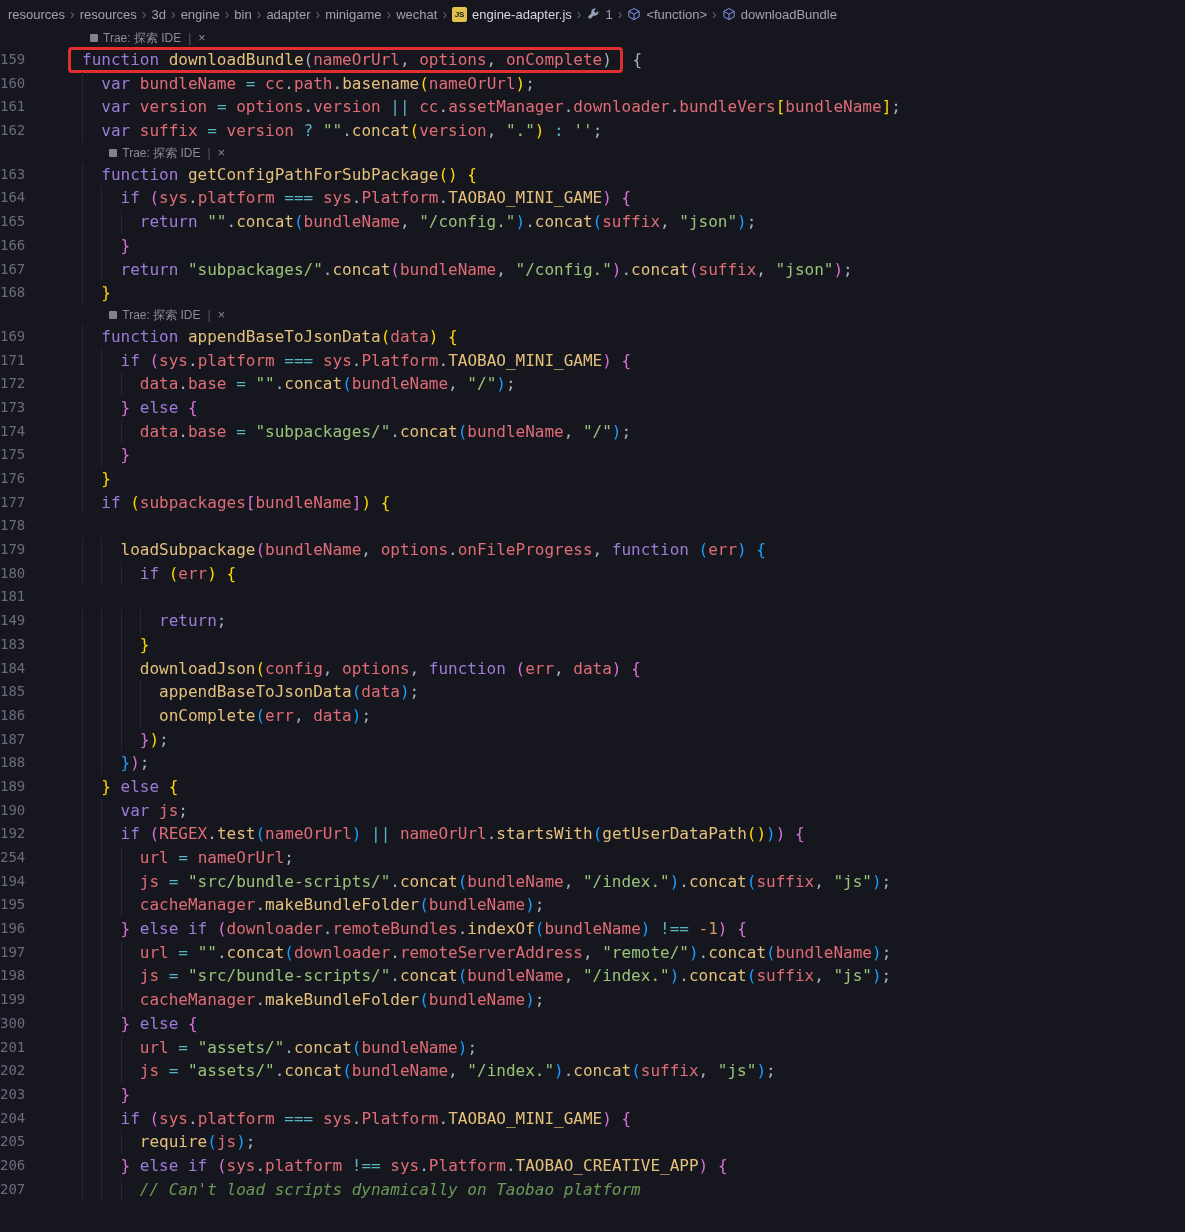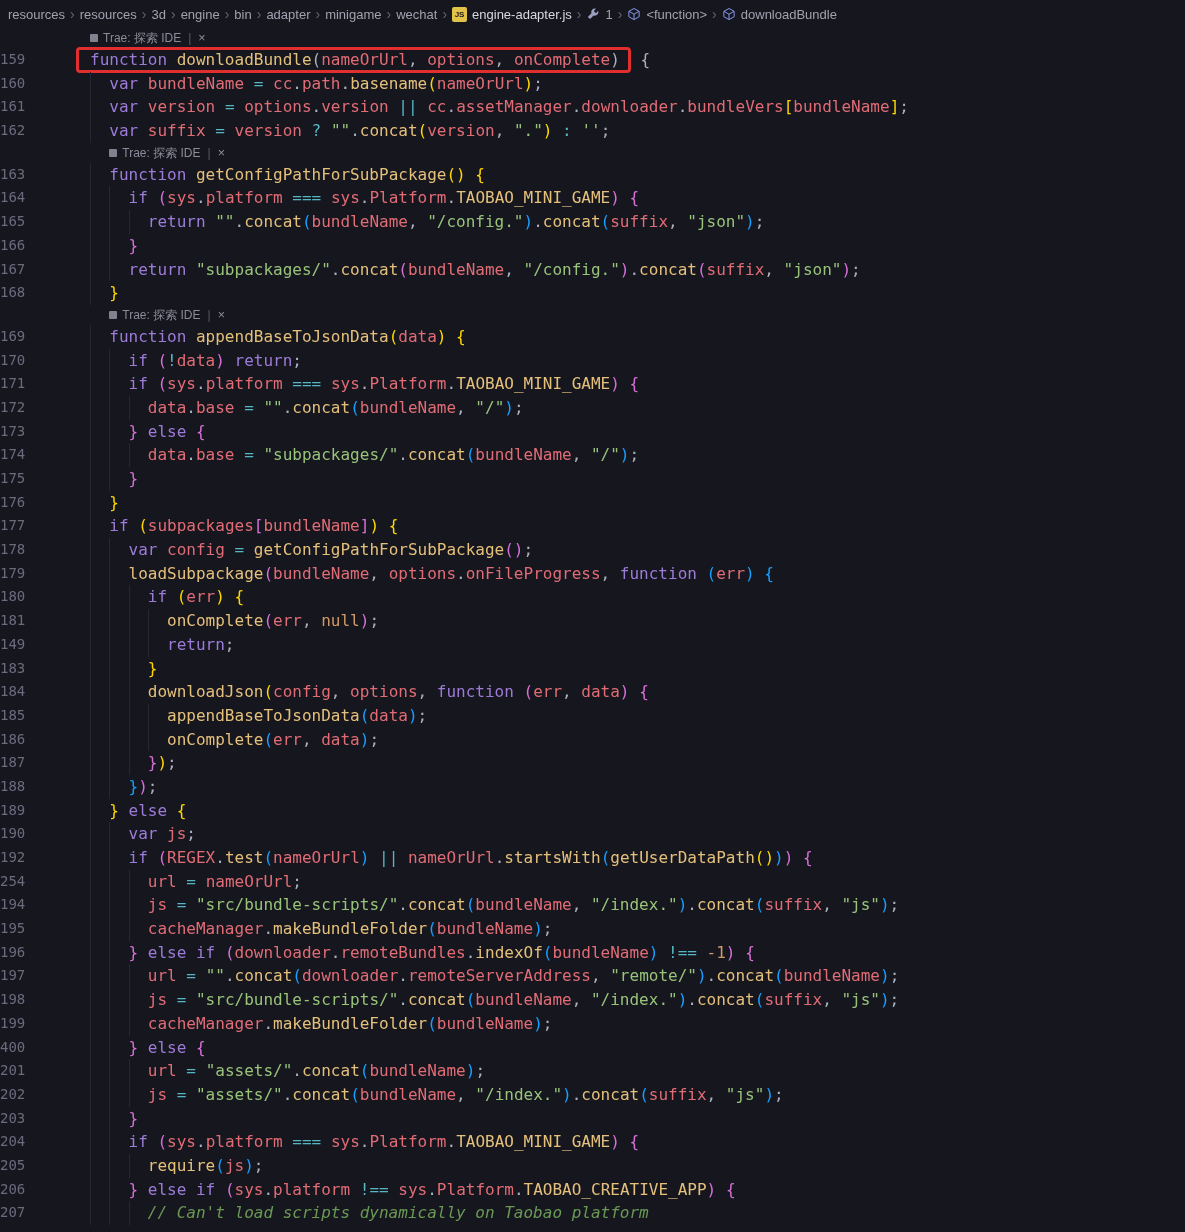--- a/index.html
+++ b/index.html
@@ -16,21 +16,21 @@
   .crumb{display:inline-flex;align-items:center;gap:5px;cursor:pointer}
   .crumb.file{color:#d8d8e0}
   .sep{color:#666672;margin:0 5px;font-size:14px;line-height:1}
   .jsbadge{display:inline-flex;align-items:center;justify-content:center;width:15px;height:15px;
     background:#e3c24a;color:#1b1b24;font-size:8px;font-weight:bold;border-radius:2px;
     font-family:"Liberation Sans",sans-serif}
   .bic{display:inline-flex;align-items:center}
   .editor{position:relative}
   .row{display:flex;height:23.7px;line-height:23.7px;font-size:16px;white-space:pre}
   .num{flex:none;width:52px;color:var(--c-linenum);font-size:14px;cursor:pointer;user-select:none}
-  .code{margin-left:38px;display:block}
+  .code{margin-left:30px;display:block}
   .ind{display:inline-block;height:23.7px;vertical-align:top;
     background:repeating-linear-gradient(to right,#262637 0 1px,transparent 1px 19.266px)}
   .row.lens{height:20px;line-height:20px}
   .lensbody{margin-left:38px;display:inline-flex;align-items:center;gap:5px;
     font-family:"Liberation Sans",sans-serif;font-size:12px;color:var(--c-lens)}
   .lenssq{flex:none;width:8px;height:8px;background:#81818f;border-radius:1px}
   .lenslink{cursor:pointer}
   .lenssep{color:#5a5a66;margin:0 2px}
   .lensx{cursor:pointer;font-size:12.5px}
   .rbox{display:inline-block;vertical-align:top;height:26px;line-height:20px;margin-top:-1px;
@@ -126,50 +126,49 @@
     <div class="row"><span class="num">162</span><span class="code"><span class="ind" style="width: 19.266px;"></span><span class="tk-k">var </span><span class="tk-v">suffix</span><span class="tk-d"> </span><span class="tk-o">=</span><span class="tk-d"> </span><span class="tk-v">version</span><span class="tk-d"> </span><span class="tk-o">?</span><span class="tk-d"> </span><span class="tk-s">""</span><span class="tk-d">.</span><span class="tk-f">concat</span><span class="tk-g">(</span><span class="tk-v">version</span><span class="tk-d">, </span><span class="tk-s">"."</span><span class="tk-g">)</span><span class="tk-d"> </span><span class="tk-o">:</span><span class="tk-d"> </span><span class="tk-s">''</span><span class="tk-d">;</span></span></div>
     <div class="row lens"><span class="num"></span><span class="lensbody" style="padding-left: 19.266px;"><span class="lenssq"></span><span class="lenslink">Trae: 探索 IDE</span><span class="lenssep">|</span><span class="lensx">×</span></span></div>
     <div class="row"><span class="num">163</span><span class="code"><span class="ind" style="width: 19.266px;"></span><span class="tk-k">function </span><span class="tk-f">getConfigPathForSubPackage</span><span class="tk-g">()</span><span class="tk-d"> </span><span class="tk-g">{</span></span></div>
     <div class="row"><span class="num">164</span><span class="code"><span class="ind" style="width: 38.532px;"></span><span class="tk-k">if </span><span class="tk-m">(</span><span class="tk-v">sys</span><span class="tk-d">.</span><span class="tk-v">platform</span><span class="tk-d"> </span><span class="tk-o">===</span><span class="tk-d"> </span><span class="tk-v">sys</span><span class="tk-d">.</span><span class="tk-v">Platform</span><span class="tk-d">.</span><span class="tk-f">TAOBAO_MINI_GAME</span><span class="tk-m">)</span><span class="tk-d"> </span><span class="tk-m">{</span></span></div>
     <div class="row"><span class="num">165</span><span class="code"><span class="ind" style="width: 57.798px;"></span><span class="tk-k">return </span><span class="tk-s">""</span><span class="tk-d">.</span><span class="tk-f">concat</span><span class="tk-u">(</span><span class="tk-v">bundleName</span><span class="tk-d">, </span><span class="tk-s">"/config."</span><span class="tk-u">)</span><span class="tk-d">.</span><span class="tk-f">concat</span><span class="tk-u">(</span><span class="tk-v">suffix</span><span class="tk-d">, </span><span class="tk-s">"json"</span><span class="tk-u">)</span><span class="tk-d">;</span></span></div>
     <div class="row"><span class="num">166</span><span class="code"><span class="ind" style="width: 38.532px;"></span><span class="tk-m">}</span></span></div>
     <div class="row"><span class="num">167</span><span class="code"><span class="ind" style="width: 38.532px;"></span><span class="tk-k">return </span><span class="tk-s">"subpackages/"</span><span class="tk-d">.</span><span class="tk-f">concat</span><span class="tk-m">(</span><span class="tk-v">bundleName</span><span class="tk-d">, </span><span class="tk-s">"/config."</span><span class="tk-m">)</span><span class="tk-d">.</span><span class="tk-f">concat</span><span class="tk-m">(</span><span class="tk-v">suffix</span><span class="tk-d">, </span><span class="tk-s">"json"</span><span class="tk-m">)</span><span class="tk-d">;</span></span></div>
     <div class="row"><span class="num">168</span><span class="code"><span class="ind" style="width: 19.266px;"></span><span class="tk-g">}</span></span></div>
     <div class="row lens"><span class="num"></span><span class="lensbody" style="padding-left: 19.266px;"><span class="lenssq"></span><span class="lenslink">Trae: 探索 IDE</span><span class="lenssep">|</span><span class="lensx">×</span></span></div>
     <div class="row"><span class="num">169</span><span class="code"><span class="ind" style="width: 19.266px;"></span><span class="tk-k">function </span><span class="tk-f">appendBaseToJsonData</span><span class="tk-g">(</span><span class="tk-v">data</span><span class="tk-g">)</span><span class="tk-d"> </span><span class="tk-g">{</span></span></div>
-    <div class="row"><span class="num">170</span><span class="code"><span class="ind" style="width: 38.532px;"></span><span class="tk-k">if </span><span class="tk-m">(</span><span class="tk-o">!</span><span class="tk-v">data</span><span class="tk-m">)</span><span class="tk-k"> return</span><span class="tk-d">;</span></span></div>
     <div class="row"><span class="num">171</span><span class="code"><span class="ind" style="width: 38.532px;"></span><span class="tk-k">if </span><span class="tk-m">(</span><span class="tk-v">sys</span><span class="tk-d">.</span><span class="tk-v">platform</span><span class="tk-d"> </span><span class="tk-o">===</span><span class="tk-d"> </span><span class="tk-v">sys</span><span class="tk-d">.</span><span class="tk-v">Platform</span><span class="tk-d">.</span><span class="tk-f">TAOBAO_MINI_GAME</span><span class="tk-m">)</span><span class="tk-d"> </span><span class="tk-m">{</span></span></div>
     <div class="row"><span class="num">172</span><span class="code"><span class="ind" style="width: 57.798px;"></span><span class="tk-v">data</span><span class="tk-d">.</span><span class="tk-v">base</span><span class="tk-d"> </span><span class="tk-o">=</span><span class="tk-d"> </span><span class="tk-s">""</span><span class="tk-d">.</span><span class="tk-f">concat</span><span class="tk-u">(</span><span class="tk-v">bundleName</span><span class="tk-d">, </span><span class="tk-s">"/"</span><span class="tk-u">)</span><span class="tk-d">;</span></span></div>
     <div class="row"><span class="num">173</span><span class="code"><span class="ind" style="width: 38.532px;"></span><span class="tk-m">}</span><span class="tk-k"> else </span><span class="tk-m">{</span></span></div>
     <div class="row"><span class="num">174</span><span class="code"><span class="ind" style="width: 57.798px;"></span><span class="tk-v">data</span><span class="tk-d">.</span><span class="tk-v">base</span><span class="tk-d"> </span><span class="tk-o">=</span><span class="tk-d"> </span><span class="tk-s">"subpackages/"</span><span class="tk-d">.</span><span class="tk-f">concat</span><span class="tk-u">(</span><span class="tk-v">bundleName</span><span class="tk-d">, </span><span class="tk-s">"/"</span><span class="tk-u">)</span><span class="tk-d">;</span></span></div>
     <div class="row"><span class="num">175</span><span class="code"><span class="ind" style="width: 38.532px;"></span><span class="tk-m">}</span></span></div>
     <div class="row"><span class="num">176</span><span class="code"><span class="ind" style="width: 19.266px;"></span><span class="tk-g">}</span></span></div>
     <div class="row"><span class="num">177</span><span class="code"><span class="ind" style="width: 19.266px;"></span><span class="tk-k">if </span><span class="tk-g">(</span><span class="tk-v">subpackages</span><span class="tk-m">[</span><span class="tk-v">bundleName</span><span class="tk-m">]</span><span class="tk-g">)</span><span class="tk-d"> </span><span class="tk-g">{</span></span></div>
-    <div class="row"><span class="num">178</span><span class="code"><span class="ind" style="width: 38.532px;"></span><span class="tk-k">var </span><span class="tk-v">config</span><span class="tk-d"> </span><span class="tk-o">=</span><span class="tk-d"> </span><span class="tk-f">getConfigPathForSubPackage</span><span class="tk-m">()</span><span class="tk-d">;</span></span></div>
+    <div class="row"><span class="num">178</span></div>
     <div class="row"><span class="num">179</span><span class="code"><span class="ind" style="width: 38.532px;"></span><span class="tk-f">loadSubpackage</span><span class="tk-m">(</span><span class="tk-v">bundleName</span><span class="tk-d">, </span><span class="tk-v">options</span><span class="tk-d">.</span><span class="tk-v">onFileProgress</span><span class="tk-d">, </span><span class="tk-k">function </span><span class="tk-u">(</span><span class="tk-v">err</span><span class="tk-u">)</span><span class="tk-d"> </span><span class="tk-u">{</span></span></div>
     <div class="row"><span class="num">180</span><span class="code"><span class="ind" style="width: 57.798px;"></span><span class="tk-k">if </span><span class="tk-g">(</span><span class="tk-v">err</span><span class="tk-g">)</span><span class="tk-d"> </span><span class="tk-g">{</span></span></div>
-    <div class="row"><span class="num">181</span><span class="code"><span class="ind" style="width: 77.064px;"></span><span class="tk-f">onComplete</span><span class="tk-m">(</span><span class="tk-v">err</span><span class="tk-d">, </span><span class="tk-n">null</span><span class="tk-m">)</span><span class="tk-d">;</span></span></div>
+    <div class="row"><span class="num">181</span></div>
     <div class="row"><span class="num">149</span><span class="code"><span class="ind" style="width: 77.064px;"></span><span class="tk-k">return</span><span class="tk-d">;</span></span></div>
     <div class="row"><span class="num">183</span><span class="code"><span class="ind" style="width: 57.798px;"></span><span class="tk-g">}</span></span></div>
     <div class="row"><span class="num">184</span><span class="code"><span class="ind" style="width: 57.798px;"></span><span class="tk-f">downloadJson</span><span class="tk-g">(</span><span class="tk-v">config</span><span class="tk-d">, </span><span class="tk-v">options</span><span class="tk-d">, </span><span class="tk-k">function </span><span class="tk-m">(</span><span class="tk-v">err</span><span class="tk-d">, </span><span class="tk-v">data</span><span class="tk-m">)</span><span class="tk-d"> </span><span class="tk-m">{</span></span></div>
     <div class="row"><span class="num">185</span><span class="code"><span class="ind" style="width: 77.064px;"></span><span class="tk-f">appendBaseToJsonData</span><span class="tk-u">(</span><span class="tk-v">data</span><span class="tk-u">)</span><span class="tk-d">;</span></span></div>
     <div class="row"><span class="num">186</span><span class="code"><span class="ind" style="width: 77.064px;"></span><span class="tk-f">onComplete</span><span class="tk-u">(</span><span class="tk-v">err</span><span class="tk-d">, </span><span class="tk-v">data</span><span class="tk-u">)</span><span class="tk-d">;</span></span></div>
     <div class="row"><span class="num">187</span><span class="code"><span class="ind" style="width: 57.798px;"></span><span class="tk-m">}</span><span class="tk-g">)</span><span class="tk-d">;</span></span></div>
     <div class="row"><span class="num">188</span><span class="code"><span class="ind" style="width: 38.532px;"></span><span class="tk-u">}</span><span class="tk-m">)</span><span class="tk-d">;</span></span></div>
     <div class="row"><span class="num">189</span><span class="code"><span class="ind" style="width: 19.266px;"></span><span class="tk-g">}</span><span class="tk-k"> else </span><span class="tk-g">{</span></span></div>
     <div class="row"><span class="num">190</span><span class="code"><span class="ind" style="width: 38.532px;"></span><span class="tk-k">var </span><span class="tk-v">js</span><span class="tk-d">;</span></span></div>
     <div class="row"><span class="num">192</span><span class="code"><span class="ind" style="width: 38.532px;"></span><span class="tk-k">if </span><span class="tk-m">(</span><span class="tk-v">REGEX</span><span class="tk-d">.</span><span class="tk-f">test</span><span class="tk-u">(</span><span class="tk-v">nameOrUrl</span><span class="tk-u">)</span><span class="tk-d"> </span><span class="tk-o">||</span><span class="tk-d"> </span><span class="tk-v">nameOrUrl</span><span class="tk-d">.</span><span class="tk-f">startsWith</span><span class="tk-u">(</span><span class="tk-f">getUserDataPath</span><span class="tk-g">()</span><span class="tk-u">)</span><span class="tk-m">)</span><span class="tk-d"> </span><span class="tk-m">{</span></span></div>
     <div class="row"><span class="num">254</span><span class="code"><span class="ind" style="width: 57.798px;"></span><span class="tk-v">url</span><span class="tk-d"> </span><span class="tk-o">=</span><span class="tk-d"> </span><span class="tk-v">nameOrUrl</span><span class="tk-d">;</span></span></div>
     <div class="row"><span class="num">194</span><span class="code"><span class="ind" style="width: 57.798px;"></span><span class="tk-v">js</span><span class="tk-d"> </span><span class="tk-o">=</span><span class="tk-d"> </span><span class="tk-s">"src/bundle-scripts/"</span><span class="tk-d">.</span><span class="tk-f">concat</span><span class="tk-u">(</span><span class="tk-v">bundleName</span><span class="tk-d">, </span><span class="tk-s">"/index."</span><span class="tk-u">)</span><span class="tk-d">.</span><span class="tk-f">concat</span><span class="tk-u">(</span><span class="tk-v">suffix</span><span class="tk-d">, </span><span class="tk-s">"js"</span><span class="tk-u">)</span><span class="tk-d">;</span></span></div>
     <div class="row"><span class="num">195</span><span class="code"><span class="ind" style="width: 57.798px;"></span><span class="tk-v">cacheManager</span><span class="tk-d">.</span><span class="tk-f">makeBundleFolder</span><span class="tk-u">(</span><span class="tk-v">bundleName</span><span class="tk-u">)</span><span class="tk-d">;</span></span></div>
     <div class="row"><span class="num">196</span><span class="code"><span class="ind" style="width: 38.532px;"></span><span class="tk-m">}</span><span class="tk-k"> else if </span><span class="tk-m">(</span><span class="tk-v">downloader</span><span class="tk-d">.</span><span class="tk-v">remoteBundles</span><span class="tk-d">.</span><span class="tk-f">indexOf</span><span class="tk-u">(</span><span class="tk-v">bundleName</span><span class="tk-u">)</span><span class="tk-d"> </span><span class="tk-o">!==</span><span class="tk-d"> </span><span class="tk-n">-1</span><span class="tk-m">)</span><span class="tk-d"> </span><span class="tk-m">{</span></span></div>
     <div class="row"><span class="num">197</span><span class="code"><span class="ind" style="width: 57.798px;"></span><span class="tk-v">url</span><span class="tk-d"> </span><span class="tk-o">=</span><span class="tk-d"> </span><span class="tk-s">""</span><span class="tk-d">.</span><span class="tk-f">concat</span><span class="tk-u">(</span><span class="tk-v">downloader</span><span class="tk-d">.</span><span class="tk-v">remoteServerAddress</span><span class="tk-d">, </span><span class="tk-s">"remote/"</span><span class="tk-u">)</span><span class="tk-d">.</span><span class="tk-f">concat</span><span class="tk-u">(</span><span class="tk-v">bundleName</span><span class="tk-u">)</span><span class="tk-d">;</span></span></div>
     <div class="row"><span class="num">198</span><span class="code"><span class="ind" style="width: 57.798px;"></span><span class="tk-v">js</span><span class="tk-d"> </span><span class="tk-o">=</span><span class="tk-d"> </span><span class="tk-s">"src/bundle-scripts/"</span><span class="tk-d">.</span><span class="tk-f">concat</span><span class="tk-u">(</span><span class="tk-v">bundleName</span><span class="tk-d">, </span><span class="tk-s">"/index."</span><span class="tk-u">)</span><span class="tk-d">.</span><span class="tk-f">concat</span><span class="tk-u">(</span><span class="tk-v">suffix</span><span class="tk-d">, </span><span class="tk-s">"js"</span><span class="tk-u">)</span><span class="tk-d">;</span></span></div>
     <div class="row"><span class="num">199</span><span class="code"><span class="ind" style="width: 57.798px;"></span><span class="tk-v">cacheManager</span><span class="tk-d">.</span><span class="tk-f">makeBundleFolder</span><span class="tk-u">(</span><span class="tk-v">bundleName</span><span class="tk-u">)</span><span class="tk-d">;</span></span></div>
-    <div class="row"><span class="num">400</span><span class="code"><span class="ind" style="width: 38.532px;"></span><span class="tk-m">}</span><span class="tk-k"> else </span><span class="tk-m">{</span></span></div>
+    <div class="row"><span class="num">300</span><span class="code"><span class="ind" style="width: 38.532px;"></span><span class="tk-m">}</span><span class="tk-k"> else </span><span class="tk-m">{</span></span></div>
     <div class="row"><span class="num">201</span><span class="code"><span class="ind" style="width: 57.798px;"></span><span class="tk-v">url</span><span class="tk-d"> </span><span class="tk-o">=</span><span class="tk-d"> </span><span class="tk-s">"assets/"</span><span class="tk-d">.</span><span class="tk-f">concat</span><span class="tk-u">(</span><span class="tk-v">bundleName</span><span class="tk-u">)</span><span class="tk-d">;</span></span></div>
     <div class="row"><span class="num">202</span><span class="code"><span class="ind" style="width: 57.798px;"></span><span class="tk-v">js</span><span class="tk-d"> </span><span class="tk-o">=</span><span class="tk-d"> </span><span class="tk-s">"assets/"</span><span class="tk-d">.</span><span class="tk-f">concat</span><span class="tk-u">(</span><span class="tk-v">bundleName</span><span class="tk-d">, </span><span class="tk-s">"/index."</span><span class="tk-u">)</span><span class="tk-d">.</span><span class="tk-f">concat</span><span class="tk-u">(</span><span class="tk-v">suffix</span><span class="tk-d">, </span><span class="tk-s">"js"</span><span class="tk-u">)</span><span class="tk-d">;</span></span></div>
     <div class="row"><span class="num">203</span><span class="code"><span class="ind" style="width: 38.532px;"></span><span class="tk-m">}</span></span></div>
     <div class="row"><span class="num">204</span><span class="code"><span class="ind" style="width: 38.532px;"></span><span class="tk-k">if </span><span class="tk-m">(</span><span class="tk-v">sys</span><span class="tk-d">.</span><span class="tk-v">platform</span><span class="tk-d"> </span><span class="tk-o">===</span><span class="tk-d"> </span><span class="tk-v">sys</span><span class="tk-d">.</span><span class="tk-v">Platform</span><span class="tk-d">.</span><span class="tk-f">TAOBAO_MINI_GAME</span><span class="tk-m">)</span><span class="tk-d"> </span><span class="tk-m">{</span></span></div>
     <div class="row"><span class="num">205</span><span class="code"><span class="ind" style="width: 57.798px;"></span><span class="tk-f">require</span><span class="tk-u">(</span><span class="tk-v">js</span><span class="tk-u">)</span><span class="tk-d">;</span></span></div>
     <div class="row"><span class="num">206</span><span class="code"><span class="ind" style="width: 38.532px;"></span><span class="tk-m">}</span><span class="tk-k"> else if </span><span class="tk-m">(</span><span class="tk-v">sys</span><span class="tk-d">.</span><span class="tk-v">platform</span><span class="tk-d"> </span><span class="tk-o">!==</span><span class="tk-d"> </span><span class="tk-v">sys</span><span class="tk-d">.</span><span class="tk-v">Platform</span><span class="tk-d">.</span><span class="tk-f">TAOBAO_CREATIVE_APP</span><span class="tk-m">)</span><span class="tk-d"> </span><span class="tk-m">{</span></span></div>
     <div class="row"><span class="num">207</span><span class="code"><span class="ind" style="width: 57.798px;"></span><span class="tk-c">// Can't load scripts dynamically on Taobao platform</span></span></div>
   </div>
 
 </body></html>

